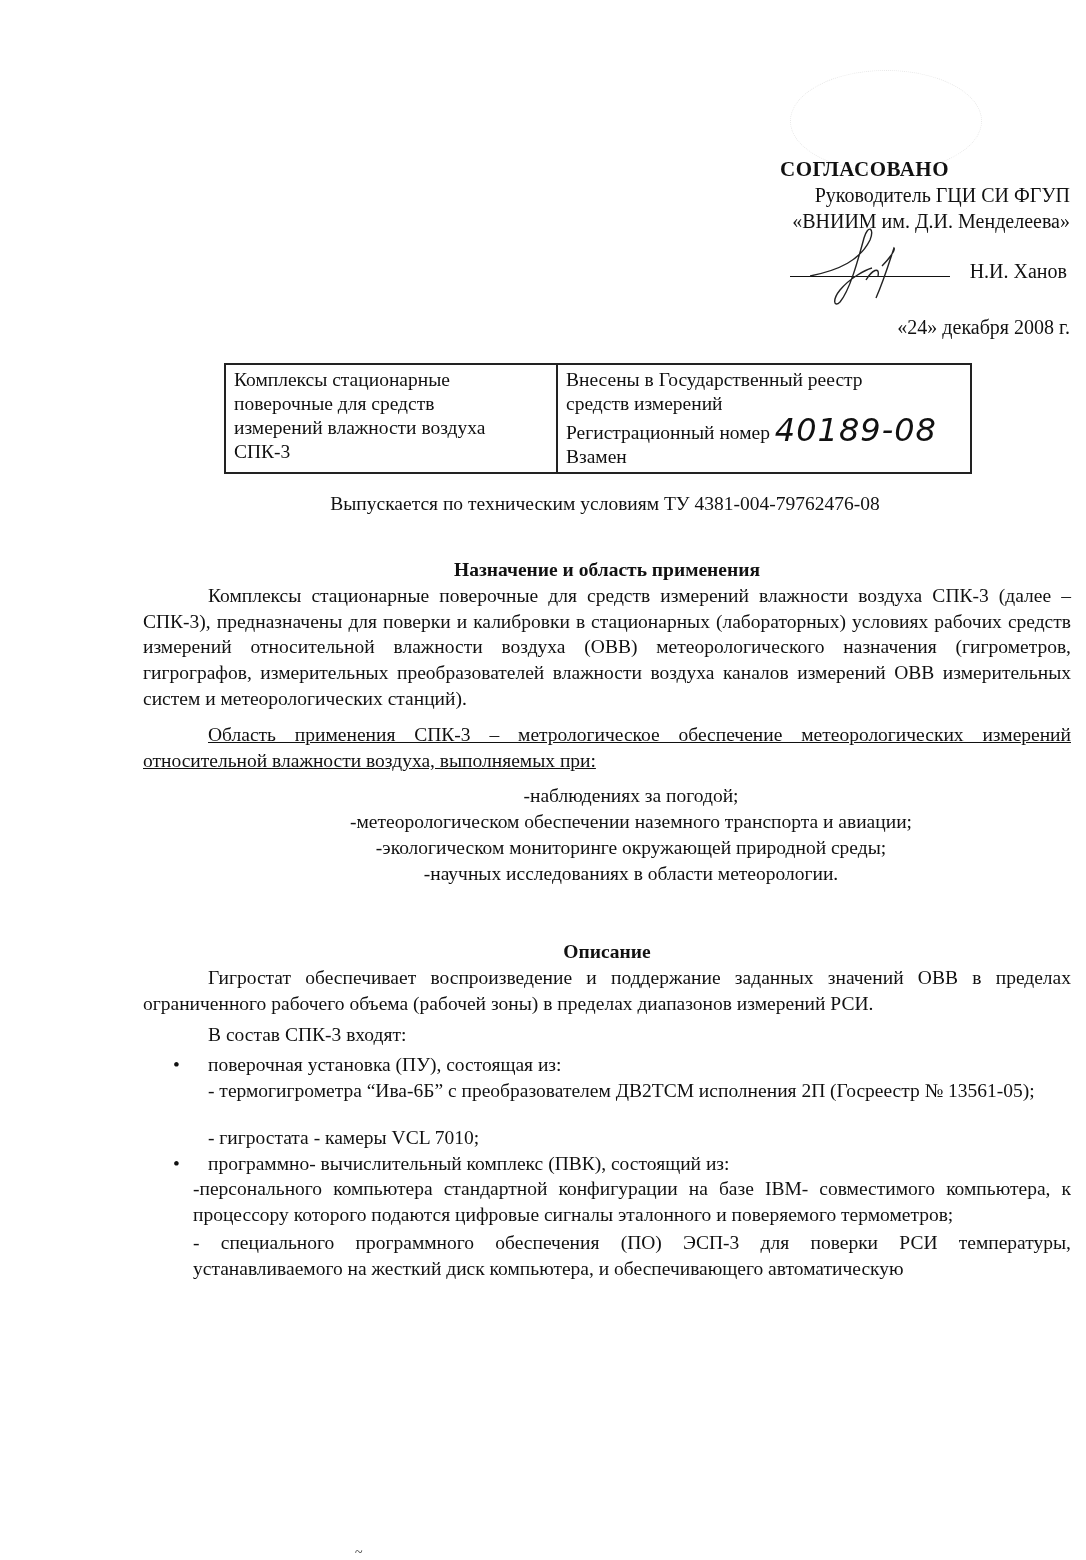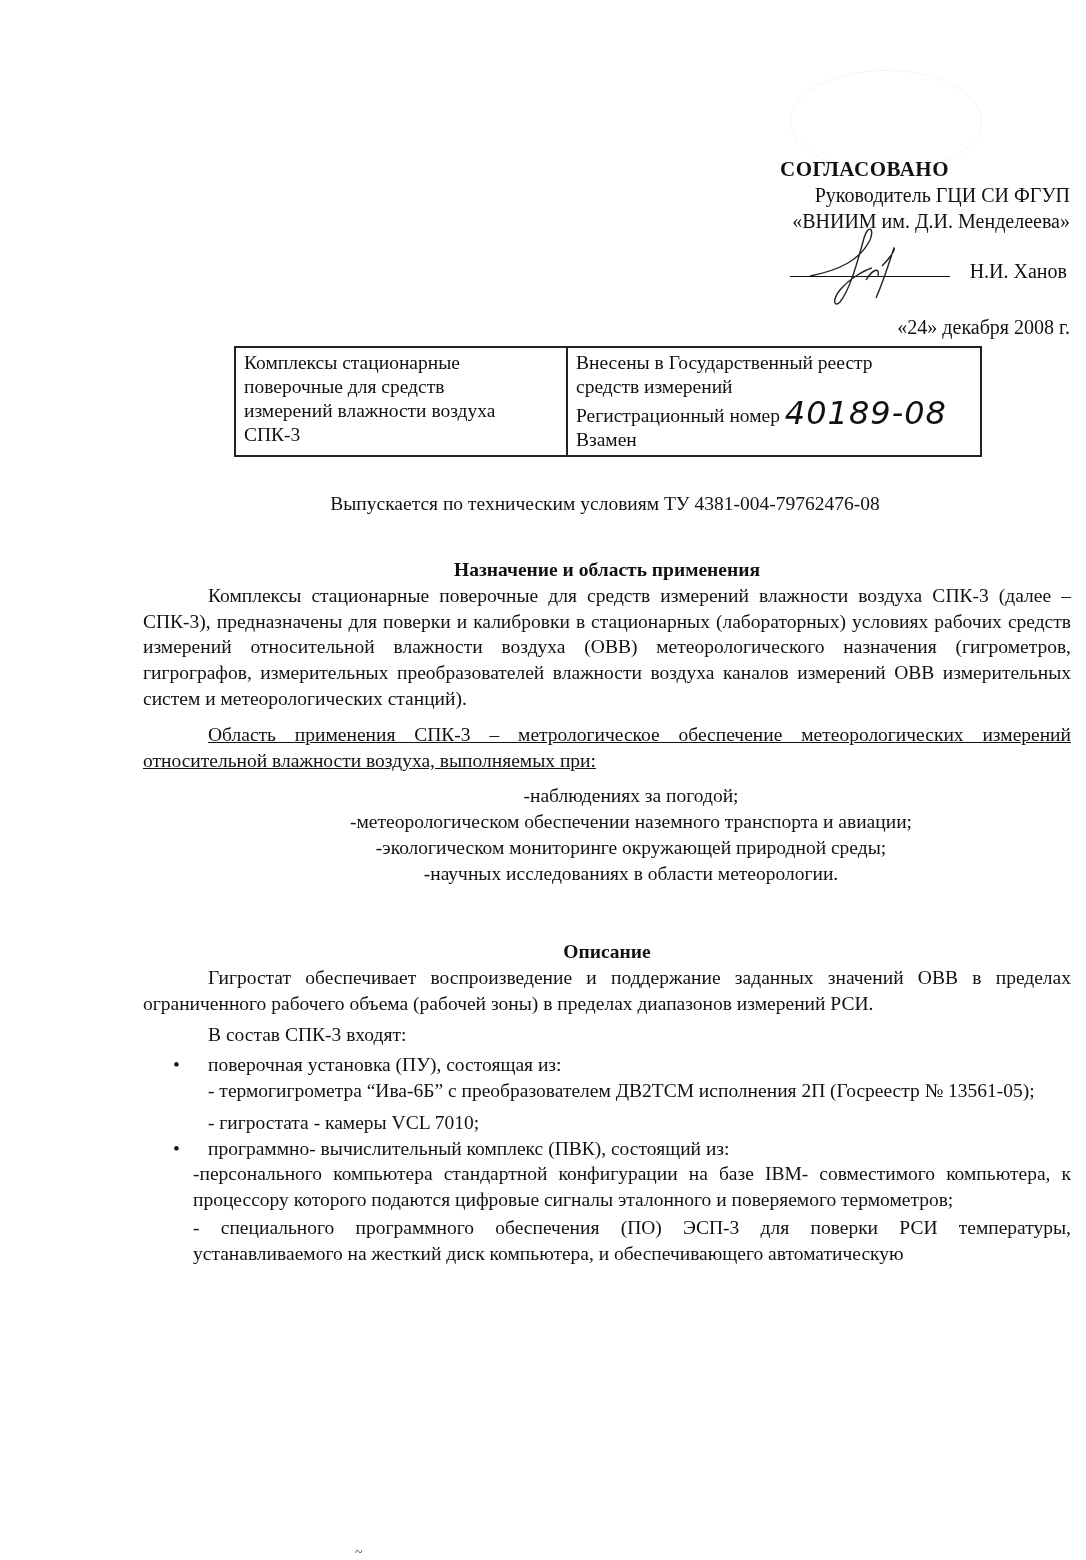--- a/index.html
+++ b/index.html
@@ -18,22 +18,22 @@
   .approval .sigline .name { position: absolute; right: 3px; top: 6px; }
   .approval .sigline svg { position: absolute; left: 70px; top: -32px; }
   .approval .date { margin-top: 28px; }
 
   .stamp {
     position: absolute; left: 790px; top: 70px; width: 190px; height: 100px;
     border-radius: 50%; border: 1px dotted #d8d8d8; opacity: 0.6;
   }
 
   table.reg {
-    position: absolute; left: 224px; top: 346px; width: 748px;
-    border-collapse: collapse; font-size: 19.5px; line-height: 24px; margin-left: 10px;
+    position: absolute; left: 224px; top: 363px; width: 748px;
+    border-collapse: collapse; font-size: 19.5px; line-height: 24px;
   }
   table.reg td { border: 2px solid #222; vertical-align: top; padding: 3px 8px; }
   table.reg td.left { width: 314px; }
   .handnum {
     font-family: "DejaVu Sans", sans-serif; font-size: 32px; letter-spacing: 1px;
     font-style: italic; font-weight: 300; position: relative; top: 2px;
   }
 
   .tu {
     position: absolute; left: 0; top: 493px; width: 1210px;
@@ -108,19 +108,19 @@
     <div>-научных исследованиях в области метеорологии.</div>
   </div>
 </div>
 
 <div class="content" style="top:939px;">
   <div class="h">Описание</div>
   <p class="p indent">Гигростат обеспечивает воспроизведение и поддержание заданных значений ОВВ в пределах ограниченного рабочего объема (рабочей зоны) в пределах диапазонов измерений РСИ.</p>
   <p class="p indent" style="margin-top:6px;">В состав СПК-3 входят:</p>
   <div class="bullet" style="margin-top:4px;">поверочная установка (ПУ), состоящая из:</div>
   <div class="sub" style="padding-left:65px;">- термогигрометра “Ива-6Б” с преобразователем ДВ2ТСМ исполнения 2П (Госреестр № 13561-05);</div>
-  <div class="sub" style="padding-left:65px; margin-top:6px;">- гигростата - камеры VCL 7010;</div>
+  <div class="sub" style="padding-left:65px; margin-top:21px;">- гигростата - камеры VCL 7010;</div>
   <div class="bullet" style="margin-top:0;">программно- вычислительный комплекс (ПВК), состоящий из:</div>
   <div class="sub">-персонального компьютера стандартной конфигурации на базе IBM- совместимого компьютера, к процессору которого подаются цифровые сигналы эталонного и поверяемого термометров;</div>
   <div class="sub" style="margin-top:2px;">- специального программного обеспечения (ПО) ЭСП-3 для поверки РСИ температуры, устанавливаемого на жесткий диск компьютера, и обеспечивающего автоматическую</div>
 </div>
 
 <div class="mark">~</div>
 
 </body></html>

